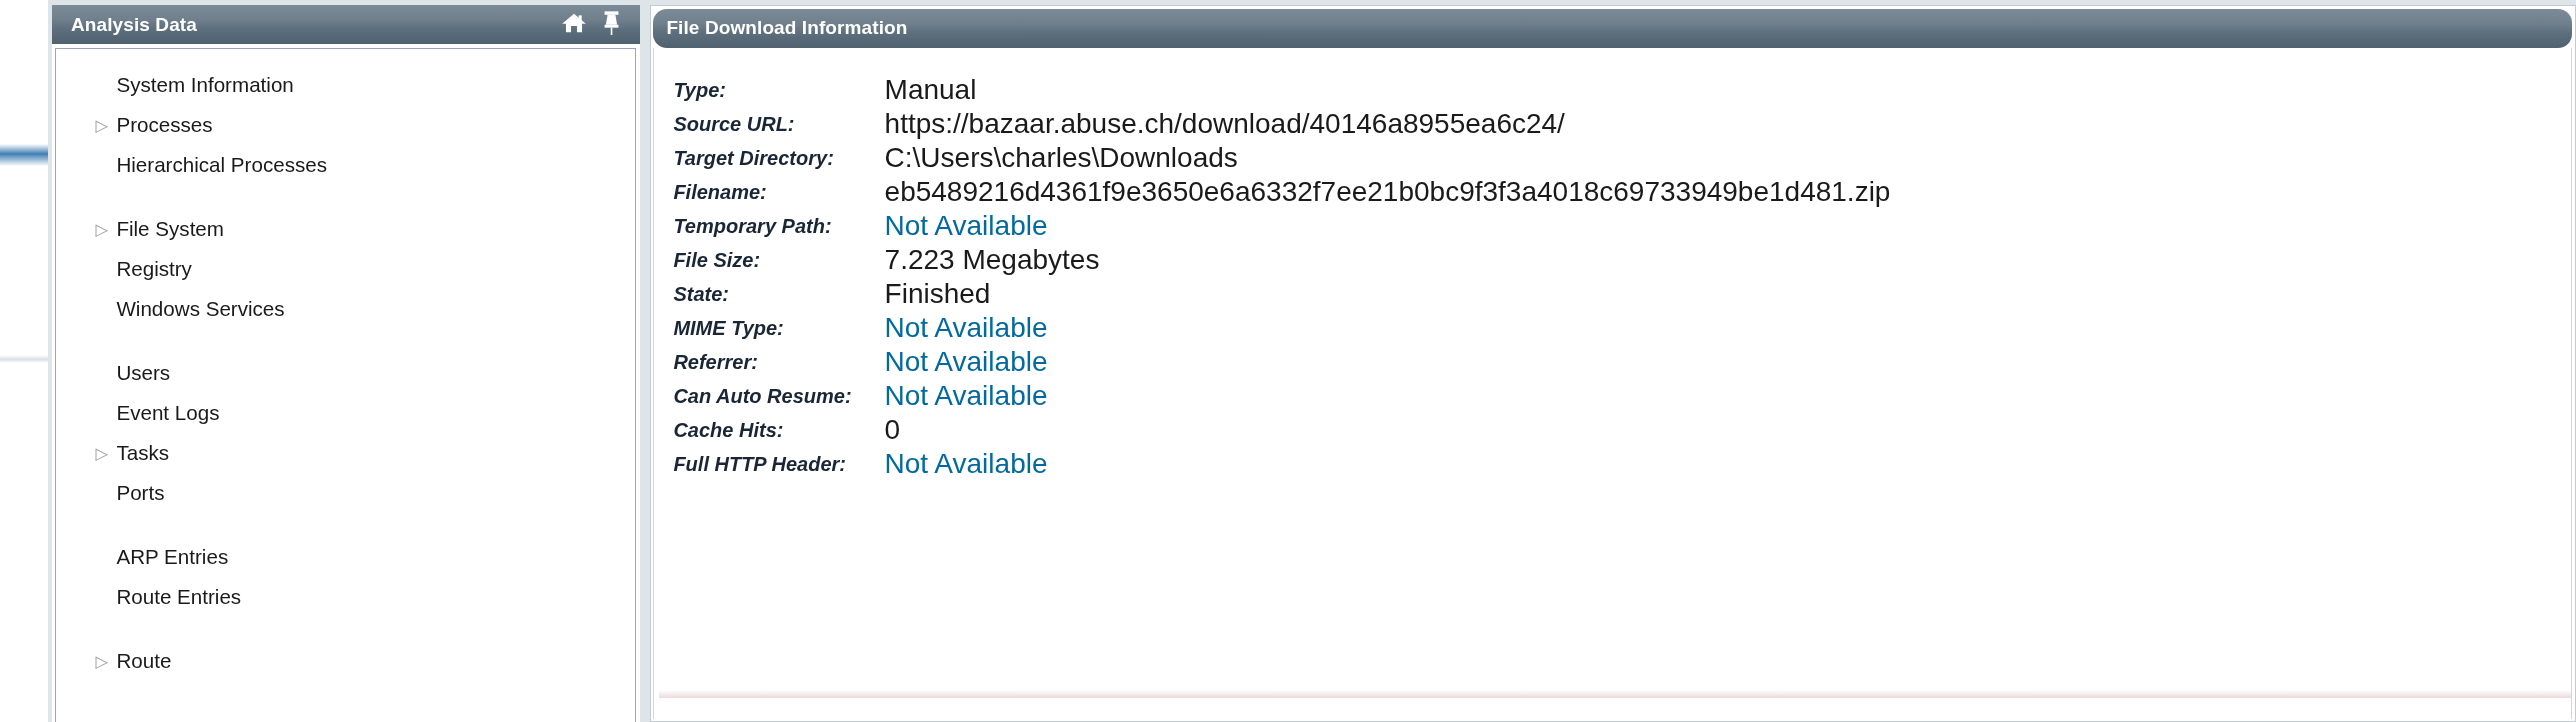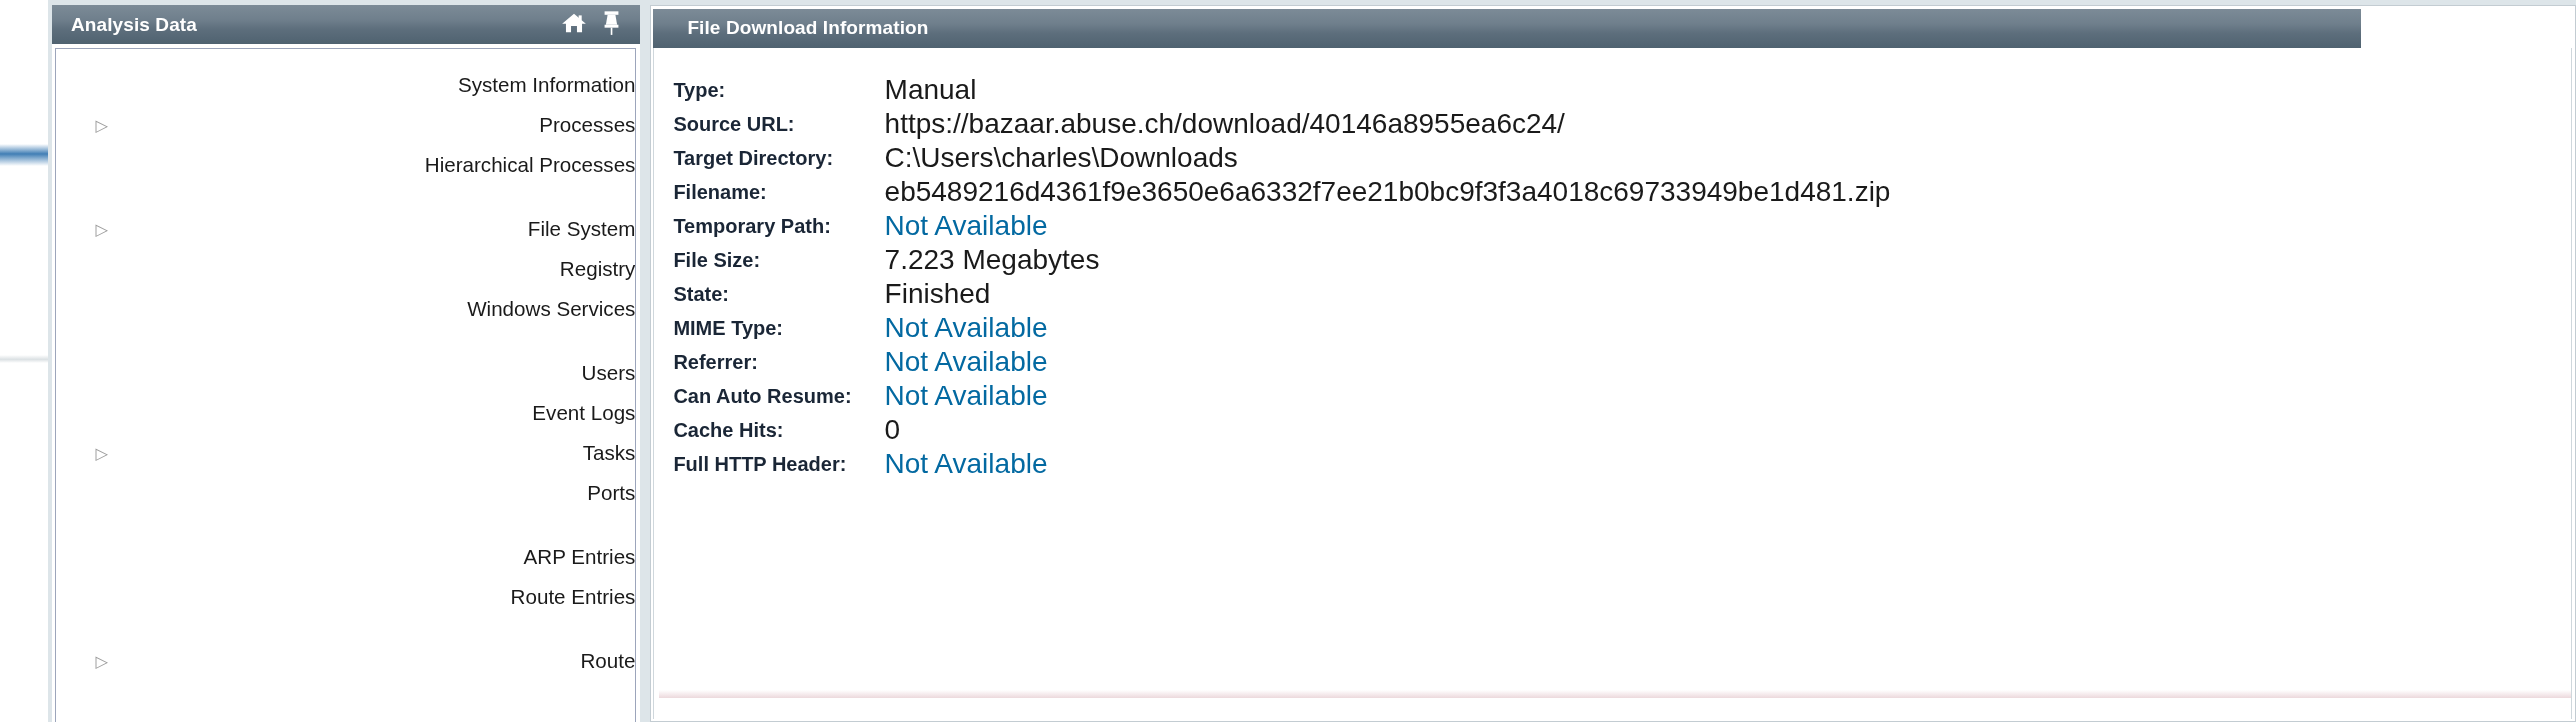--- a/index.html
+++ b/index.html
@@ -128,21 +128,20 @@
   .tree-list {
     padding: 15.5px 0 0 0;
   }
   .tree-item {
     position: relative;
     height: 40px;
     display: flex;
     align-items: center;
     padding-left: 60px;
     box-sizing: border-box;
-    justify-content: flex-end;
   }
   .tree-item.spacer { height: 24px; }
   .arrow-glyph {
     position: absolute;
     left: 39px;
     top: 50%;
     transform: translateY(-50%);
     color: #9b9b9b;
     font-size: 16.3px;
     line-height: 1;
@@ -164,22 +163,23 @@
     left: 0; top: 0;
     width: 1926px;
     height: 717px;
     border: 0.9px solid #c3ccd2;
     background: #ffffff;
   }
   #right-panel .panel-header {
     position: absolute;
     left: 3.4px;
     top: 3.4px;
-    width: 1708px;
-    padding-left: 34px;
+    width: 1919px;
+    padding-left: 13px;
+    border-radius: 14px;
   }
   .detail-body {
     position: absolute;
     left: 3.4px;
     top: 43px;
     width: 1919px;
     height: 671px;
     background: #ffffff;
     border-left: 0.9px solid #cfd7dc;
     border-right: 0.9px solid #cfd7dc;
@@ -191,20 +191,21 @@
     border-collapse: collapse;
   }
   .detail-table tr { height: 34px; }
   .detail-label {
     font-size: 20px;
     font-weight: bold;
     color: #1a2636;
     white-space: nowrap;
     padding: 0 0 0 0;
     vertical-align: middle;
+    font-style: italic;
   }
   .detail-value {
     font-size: 28px;
     color: #1a1a1a;
     white-space: nowrap;
     padding-left: 33px;
     vertical-align: middle;
   }
   .detail-value.na { color: #0369a1; }
 

